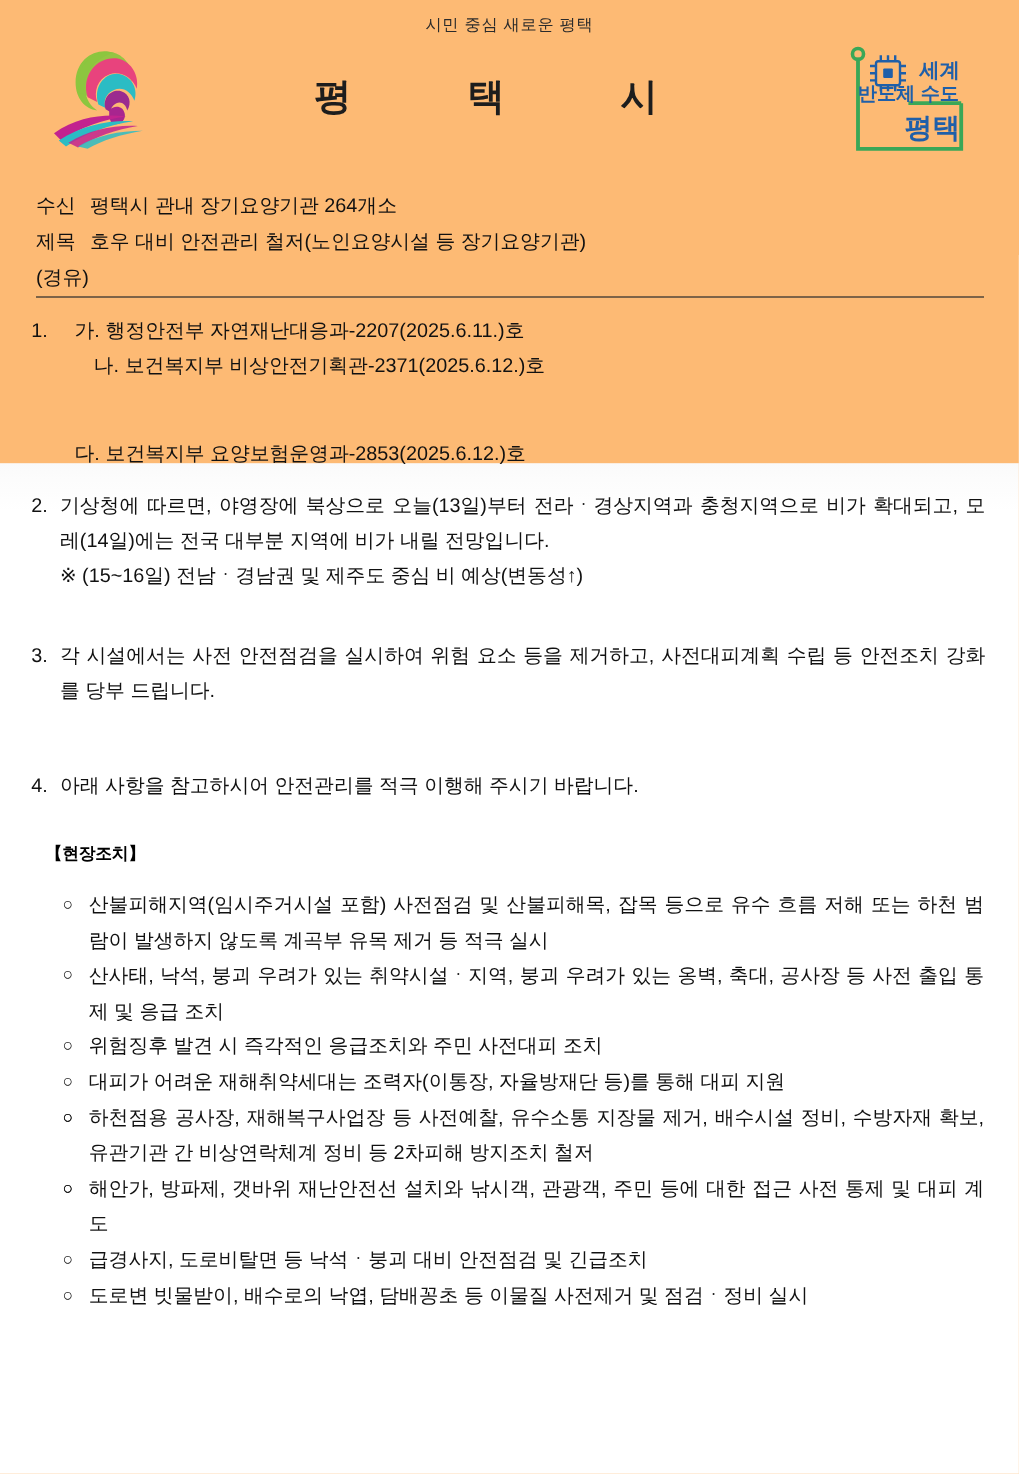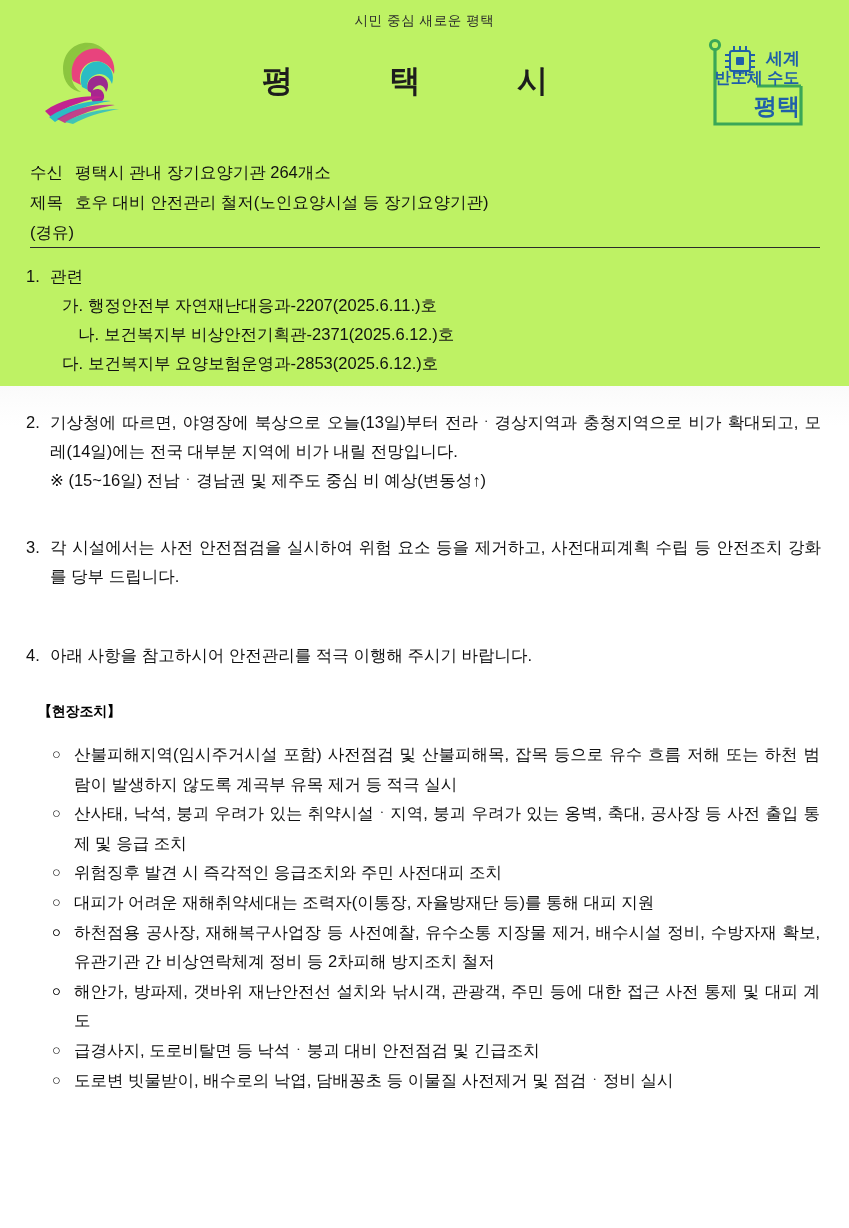--- a/index.html
+++ b/index.html
@@ -14,21 +14,21 @@
     position: relative;
     font-family: "Liberation Sans", "DejaVu Sans", sans-serif;
     color: #111111;
     overflow: hidden;
   }
 
   .page {
     position: relative;
     width: 849px;
     height: 1228px;
-    background: #bef264;
+    background: #fdba74;
   }
 
   
   .scan-band {
     position: absolute;
     left: 0;
     top: 386px;
     width: 849px;
     height: 842px;
     background: linear-gradient(180deg, #fafafa 0px, #fcfcfc 14px, #ffffff 40px);
@@ -238,28 +238,27 @@
       <span class="lbl">제목</span><span class="gap"></span><span>호우 대비 안전관리 철저(노인요양시설 등 장기요양기관)</span>
     </div>
     <div class="row">(경유)</div>
   </div>
 
   <div class="rule"></div>
 
   <div class="item" style="left:26px; top:262px; width:600px;">
     <span class="num">1.</span>
     <div class="body nojust">
-      <div>관련</div>
       <div class="sub" style="margin-left:12px;">
         <span class="mark">가.</span><span>행정안전부 자연재난대응과-2207(2025.6.11.)호</span>
       </div>
       <div class="sub" style="margin-left:28px;">
         <span class="mark">나.</span><span>보건복지부 비상안전기획관-2371(2025.6.12.)호</span>
       </div>
-      <div class="sub" style="margin-left:12px;">
+      <div class="sub" style="margin-left:12px;margin-top:44px;">
         <span class="mark">다.</span><span>보건복지부 요양보험운영과-2853(2025.6.12.)호</span>
       </div>
     </div>
   </div>
 
   <div class="item" style="left:26px; top:408px; width:795px;">
     <span class="num">2.</span>
     <div class="body">
       <span>기상청에 따르면, 야영장에 북상으로 오늘(13일)부터 전라ㆍ경상지역과 충청지역으로 비가 확대되고, 모레(14일)에는 전국 대부분 지역에 비가 내릴 전망입니다.</span>
     </div>

